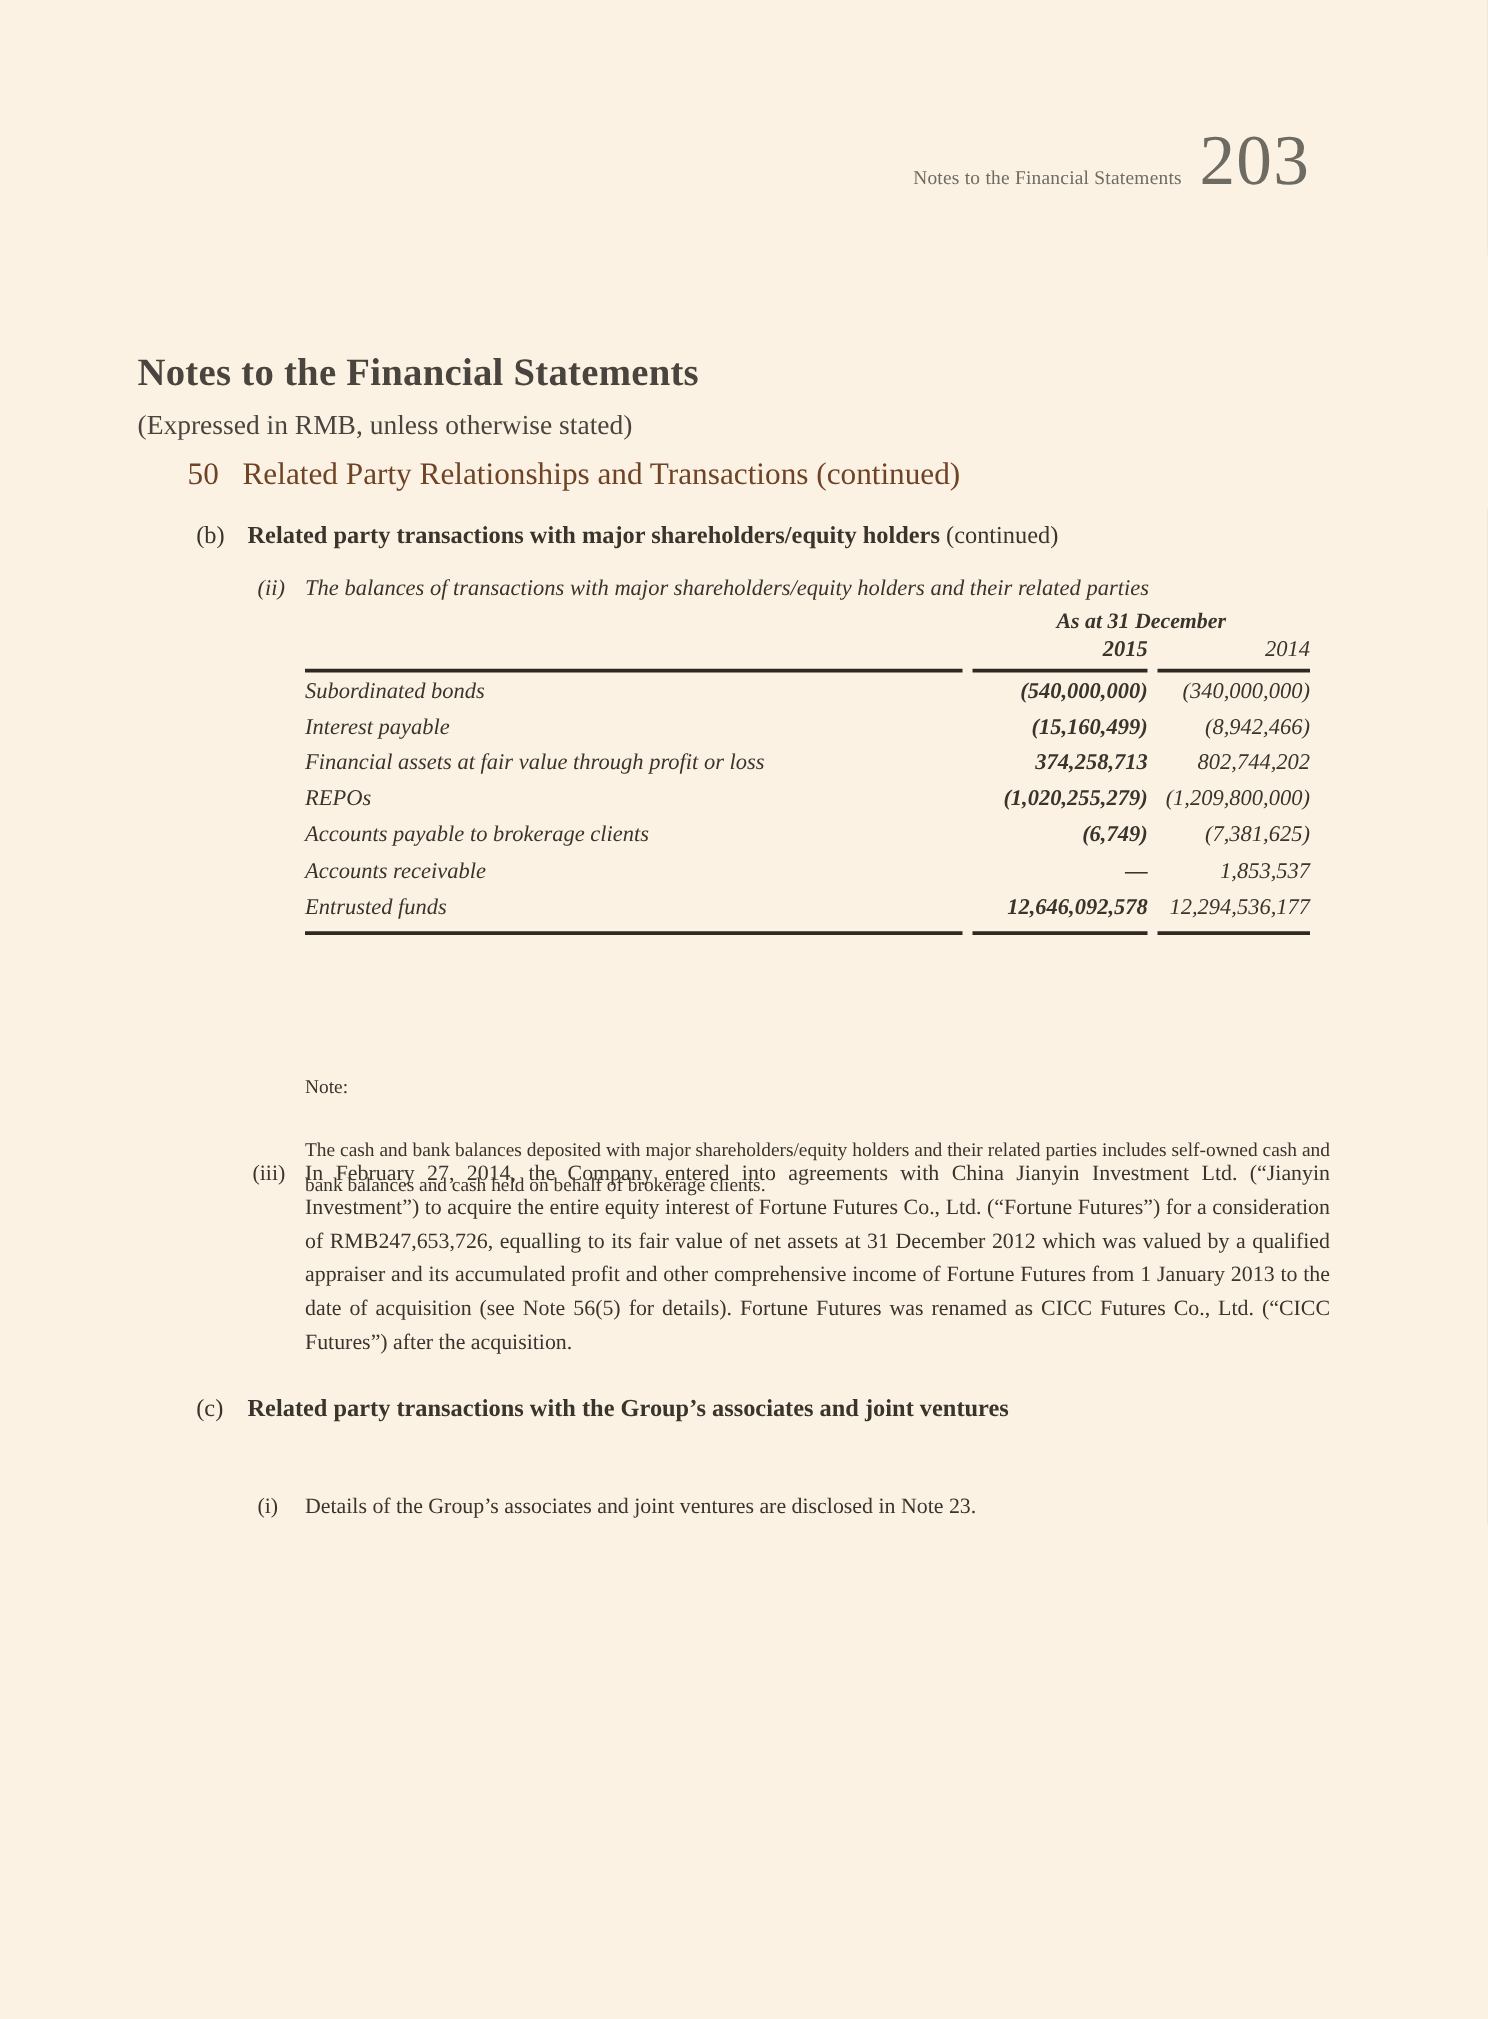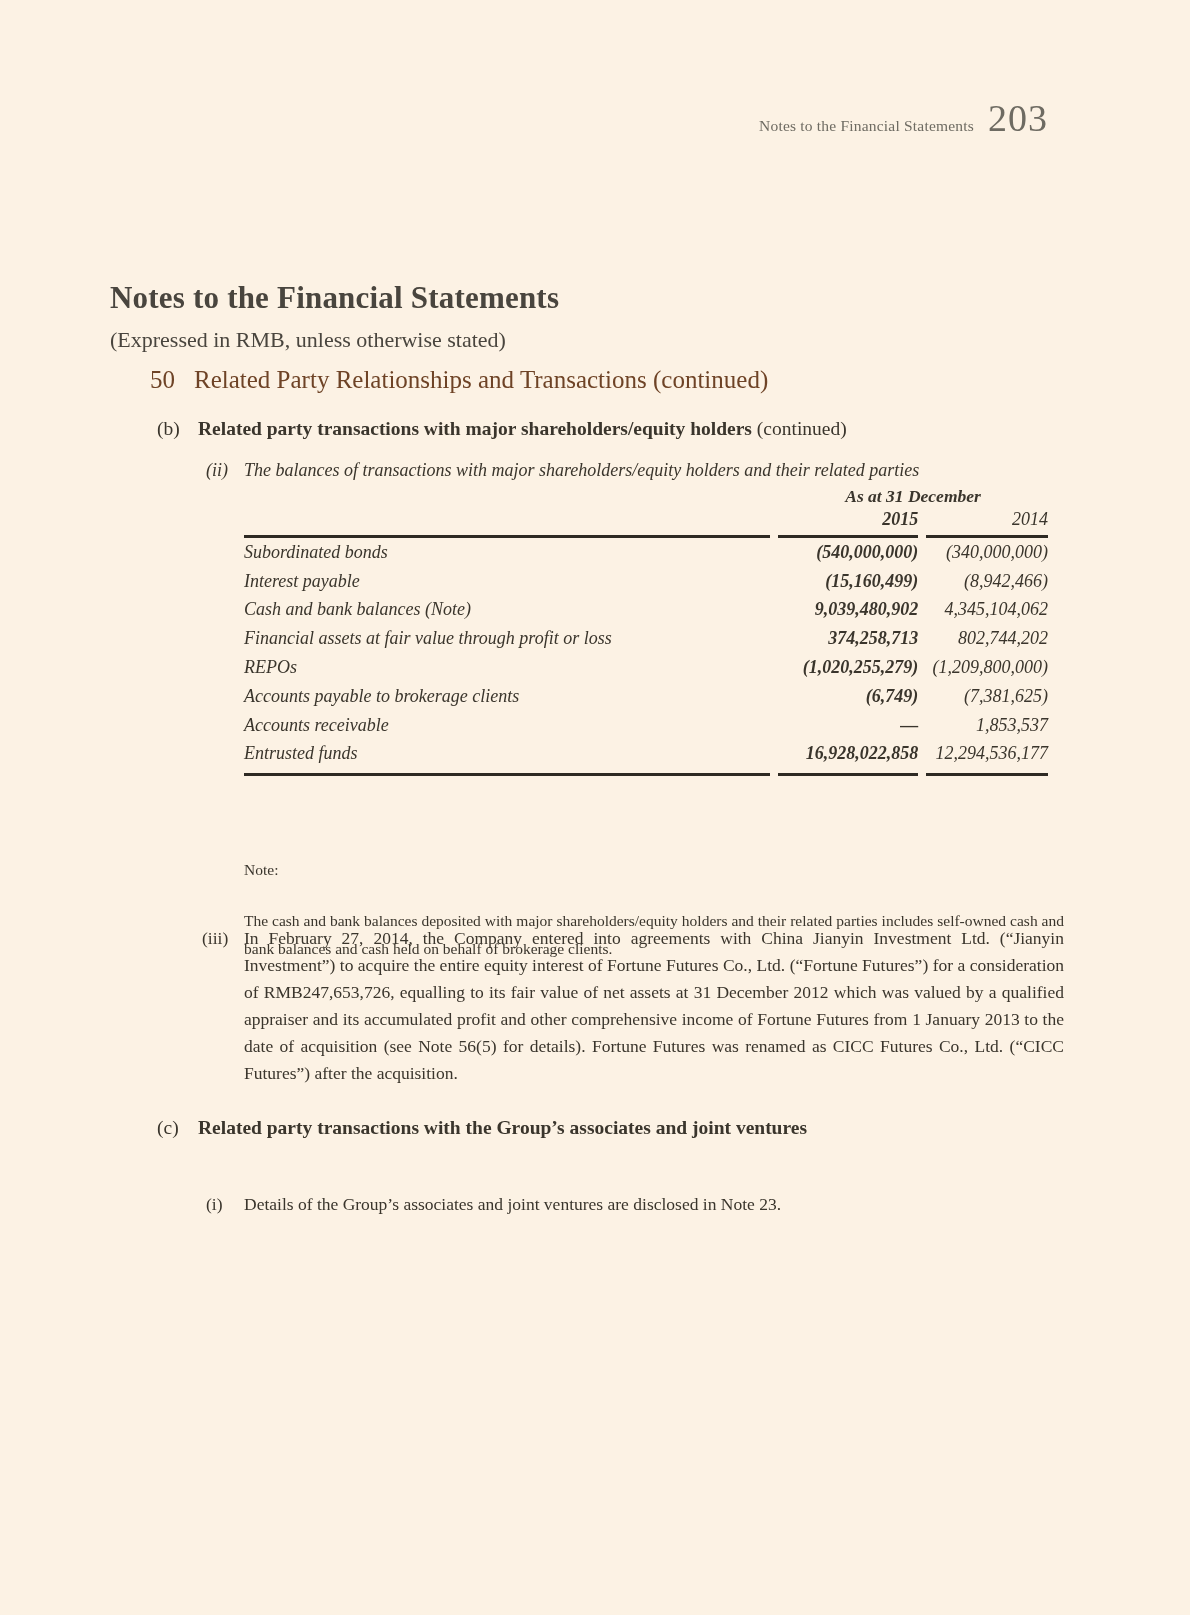--- a/index.html
+++ b/index.html
@@ -26,21 +26,21 @@
   .running-header {
     position: absolute;
     top: 96px;
     right: 142px;
     display: flex;
     align-items: baseline;
     gap: 14px;
     color: var(--muted-header);
   }
   .running-header .rh-text { font-size: 15.5px; letter-spacing: 0.2px; }
-  .running-header .rh-page { font-size: 38px; font-weight: 400; letter-spacing: 1px; }
+  .running-header .rh-page { font-size: 57px; font-weight: 400; letter-spacing: 1px; }
 
   
   .doc-title {
     position: absolute;
     left: 110px;
     top: 280px;
     font-size: 31px;
     font-weight: 700;
     color: var(--heading-text);
     letter-spacing: 0.2px;
@@ -194,25 +194,20 @@
           <td>Subordinated bonds</td>
           <td class="num v2015">(540,000,000)</td>
           <td class="num v2014">(340,000,000)</td>
         </tr>
         <tr class="data-row">
           <td>Interest payable</td>
           <td class="num v2015">(15,160,499)</td>
           <td class="num v2014">(8,942,466)</td>
         </tr>
         <tr class="data-row">
-          <td>Cash and bank balances (Note)</td>
-          <td class="num v2015">9,039,480,902</td>
-          <td class="num v2014">4,345,104,062</td>
-        </tr>
-        <tr class="data-row">
           <td>Financial assets at fair value through profit or loss</td>
           <td class="num v2015">374,258,713</td>
           <td class="num v2014">802,744,202</td>
         </tr>
         <tr class="data-row">
           <td>REPOs</td>
           <td class="num v2015">(1,020,255,279)</td>
           <td class="num v2014">(1,209,800,000)</td>
         </tr>
         <tr class="data-row">
@@ -220,21 +215,21 @@
           <td class="num v2015">(6,749)</td>
           <td class="num v2014">(7,381,625)</td>
         </tr>
         <tr class="data-row">
           <td>Accounts receivable</td>
           <td class="num v2015">—</td>
           <td class="num v2014">1,853,537</td>
         </tr>
         <tr class="data-row">
           <td>Entrusted funds</td>
-          <td class="num v2015">16,928,022,858</td>
+          <td class="num v2015">12,646,092,578</td>
           <td class="num v2014">12,294,536,177</td>
         </tr>
       </tbody>
     </table>
   </div>
 
   <div class="note">
     <span class="note-label">Note:</span>
     <span class="note-text">The cash and bank balances deposited with major shareholders/equity holders and their related parties includes self-owned cash and bank balances and cash held on behalf of brokerage clients.</span>
   </div>

